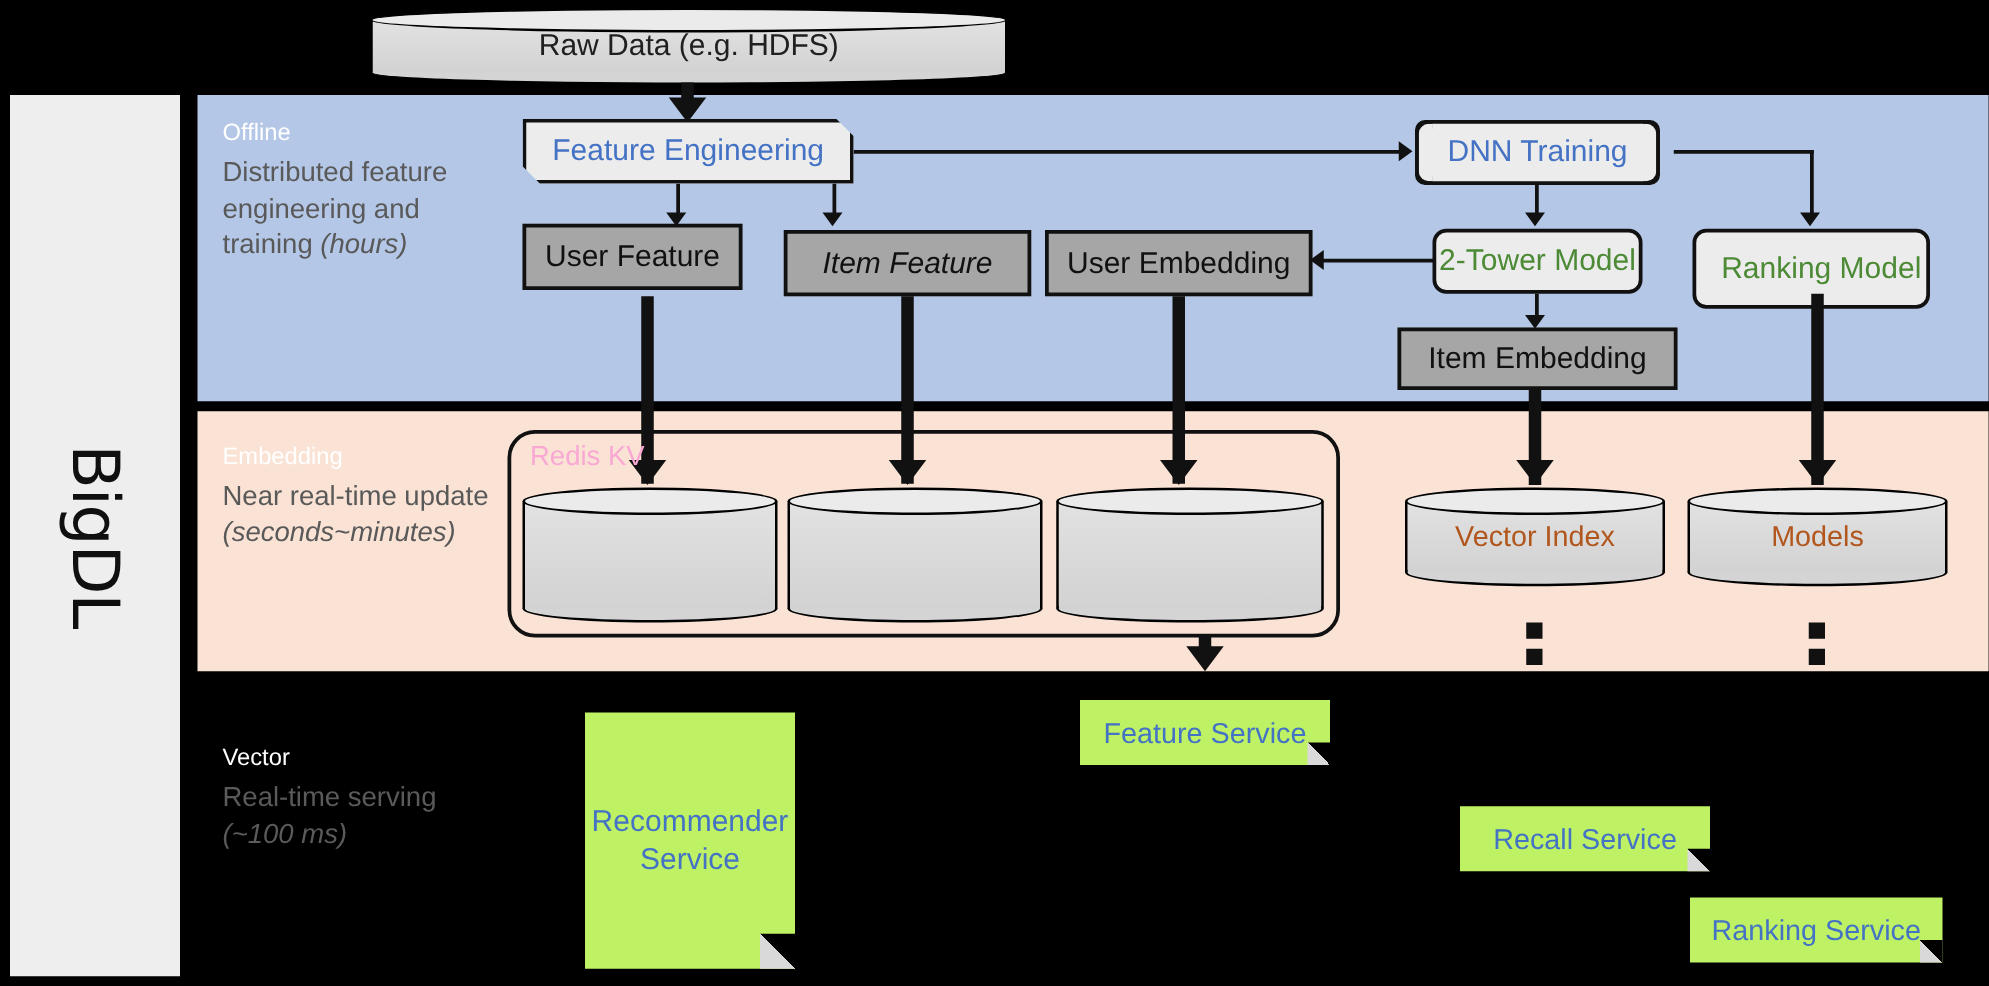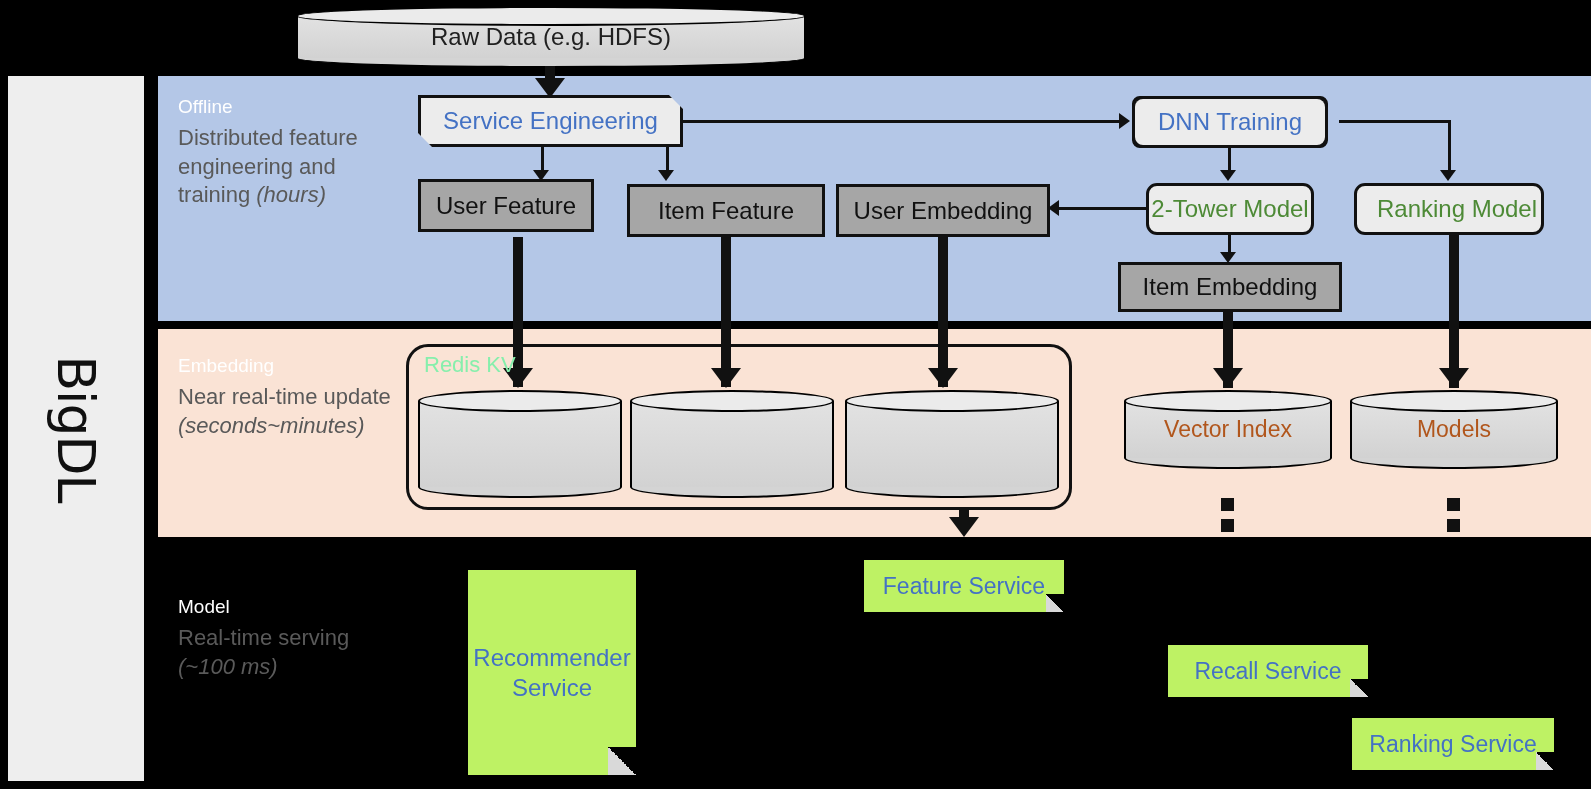--- a/index.html
+++ b/index.html
@@ -54,48 +54,48 @@
   #kv3{left:845px;width:214px;}
 
   .store-cyl{height:79px;top:390px;}
   .store-cyl .lbl{font-size:23px;color:#b1561c;}
   #vector-index{left:1124px;width:208px;}
   #models-store{left:1350px;width:208px;}
 
   
   #redis-kv{left:406px;top:344px;width:666px;height:166px;
             border:3px solid #111;border-radius:22px;background:transparent;}
-  #redis-kv-label{left:424px;top:352px;font-size:22px;color:#86efac;z-index:6;}
+  #redis-kv-label{left:424px;top:352px;font-size:22px;color:#f9a8d4;z-index:6;}
 
   
   .greybox{background:#a6a6a6;border:3px solid #111;display:flex;
            align-items:center;justify-content:center;font-size:24px;color:#111;}
   #user-feature{left:418px;top:179px;width:176px;height:53px;}
-  #item-feature{left:627px;top:184px;width:198px;height:53px;}
+  #item-feature{left:627px;top:184px;width:198px;height:53px;font-style:italic;}
   #user-embedding{left:836px;top:184px;width:214px;height:53px;}
   #item-embedding{left:1118px;top:262px;width:224px;height:50px;}
 
   
   .lightbox{background:#ececec;border:3px solid #111;display:flex;
             align-items:center;justify-content:center;font-size:24px;}
   .blue-txt{color:#4472c4;}
   .green-txt{color:#4d8a36;}
   
   #feature-eng{left:418px;top:95px;width:265px;height:52px;
                clip-path:polygon(0 0, calc(100% - 14px) 0, 100% 14px, 100% 100%,
                                  14px 100%, 0 calc(100% - 14px));}
   
   #dnn-training{left:1132px;top:96px;width:196px;height:52px;border-radius:8px;}
   #dnn-training::before,#dnn-training::after{content:"";position:absolute;
       width:11px;height:100%;top:-3px;border-top:3px solid #111;
       border-bottom:3px solid #111;box-sizing:content-box;}
   #dnn-training::before{left:-3px;border-left:3px solid #111;border-radius:11px 0 0 11px;}
   #dnn-training::after{right:-3px;border-right:3px solid #111;border-radius:0 11px 11px 0;}
   #two-tower{left:1146px;top:183px;width:168px;height:52px;border-radius:11px;}
-  #ranking-model{left:1354px;top:183px;width:190px;height:52px;border-radius:11px;padding-left:16px;}
+  #ranking-model{left:1354px;top:183px;width:190px;height:64px;border-radius:11px;padding-left:16px;}
 
   
   .note{background:#bef264;display:flex;align-items:center;justify-content:center;
         text-align:center;color:#4472c4;font-size:23px;line-height:1.25;}
   .note .fold{position:absolute;right:0;bottom:0;width:18px;height:18px;
         background:linear-gradient(225deg,#000 0 50%,#d9d9d9 50% 100%);}
   #recommender-service{left:468px;top:570px;width:168px;height:205px;font-size:24px;}
   #recommender-service .fold{width:28px;height:28px;}
   #feature-service{left:864px;top:560px;width:200px;height:52px;}
   #recall-service{left:1128px;top:645px;width:200px;height:52px;margin-left:40px;}
@@ -142,25 +142,25 @@
 
   <div class="abs" id="lbl-offline">
     <div class="band-title">Offline</div>
     <div class="band-sub"><span>Distributed feature engineering and training </span><i>(hours)</i></div>
   </div>
   <div class="abs" id="lbl-nearline">
     <div class="band-title">Embedding</div>
     <div class="band-sub"><span>Near real-time update </span><i>(seconds~minutes)</i></div>
   </div>
   <div class="abs" id="lbl-online">
-    <div class="band-title">Model</div>
+    <div class="band-title">Vector</div>
     <div class="band-sub"><span>Real-time serving </span><i>(~100 ms)</i></div>
   </div>
 
-  <div class="abs lightbox blue-txt" id="feature-eng">Service Engineering</div>
+  <div class="abs lightbox blue-txt" id="feature-eng">Feature Engineering</div>
   <div class="abs lightbox blue-txt" id="dnn-training">DNN Training</div>
 
   <div class="abs greybox" id="user-feature">User Feature</div>
   <div class="abs greybox" id="item-feature">Item Feature</div>
   <div class="abs greybox" id="user-embedding">User Embedding</div>
   <div class="abs greybox" id="item-embedding">Item Embedding</div>
 
   <div class="abs lightbox green-txt" id="two-tower">2-Tower Model</div>
   <div class="abs lightbox green-txt" id="ranking-model">Ranking Model</div>
 

